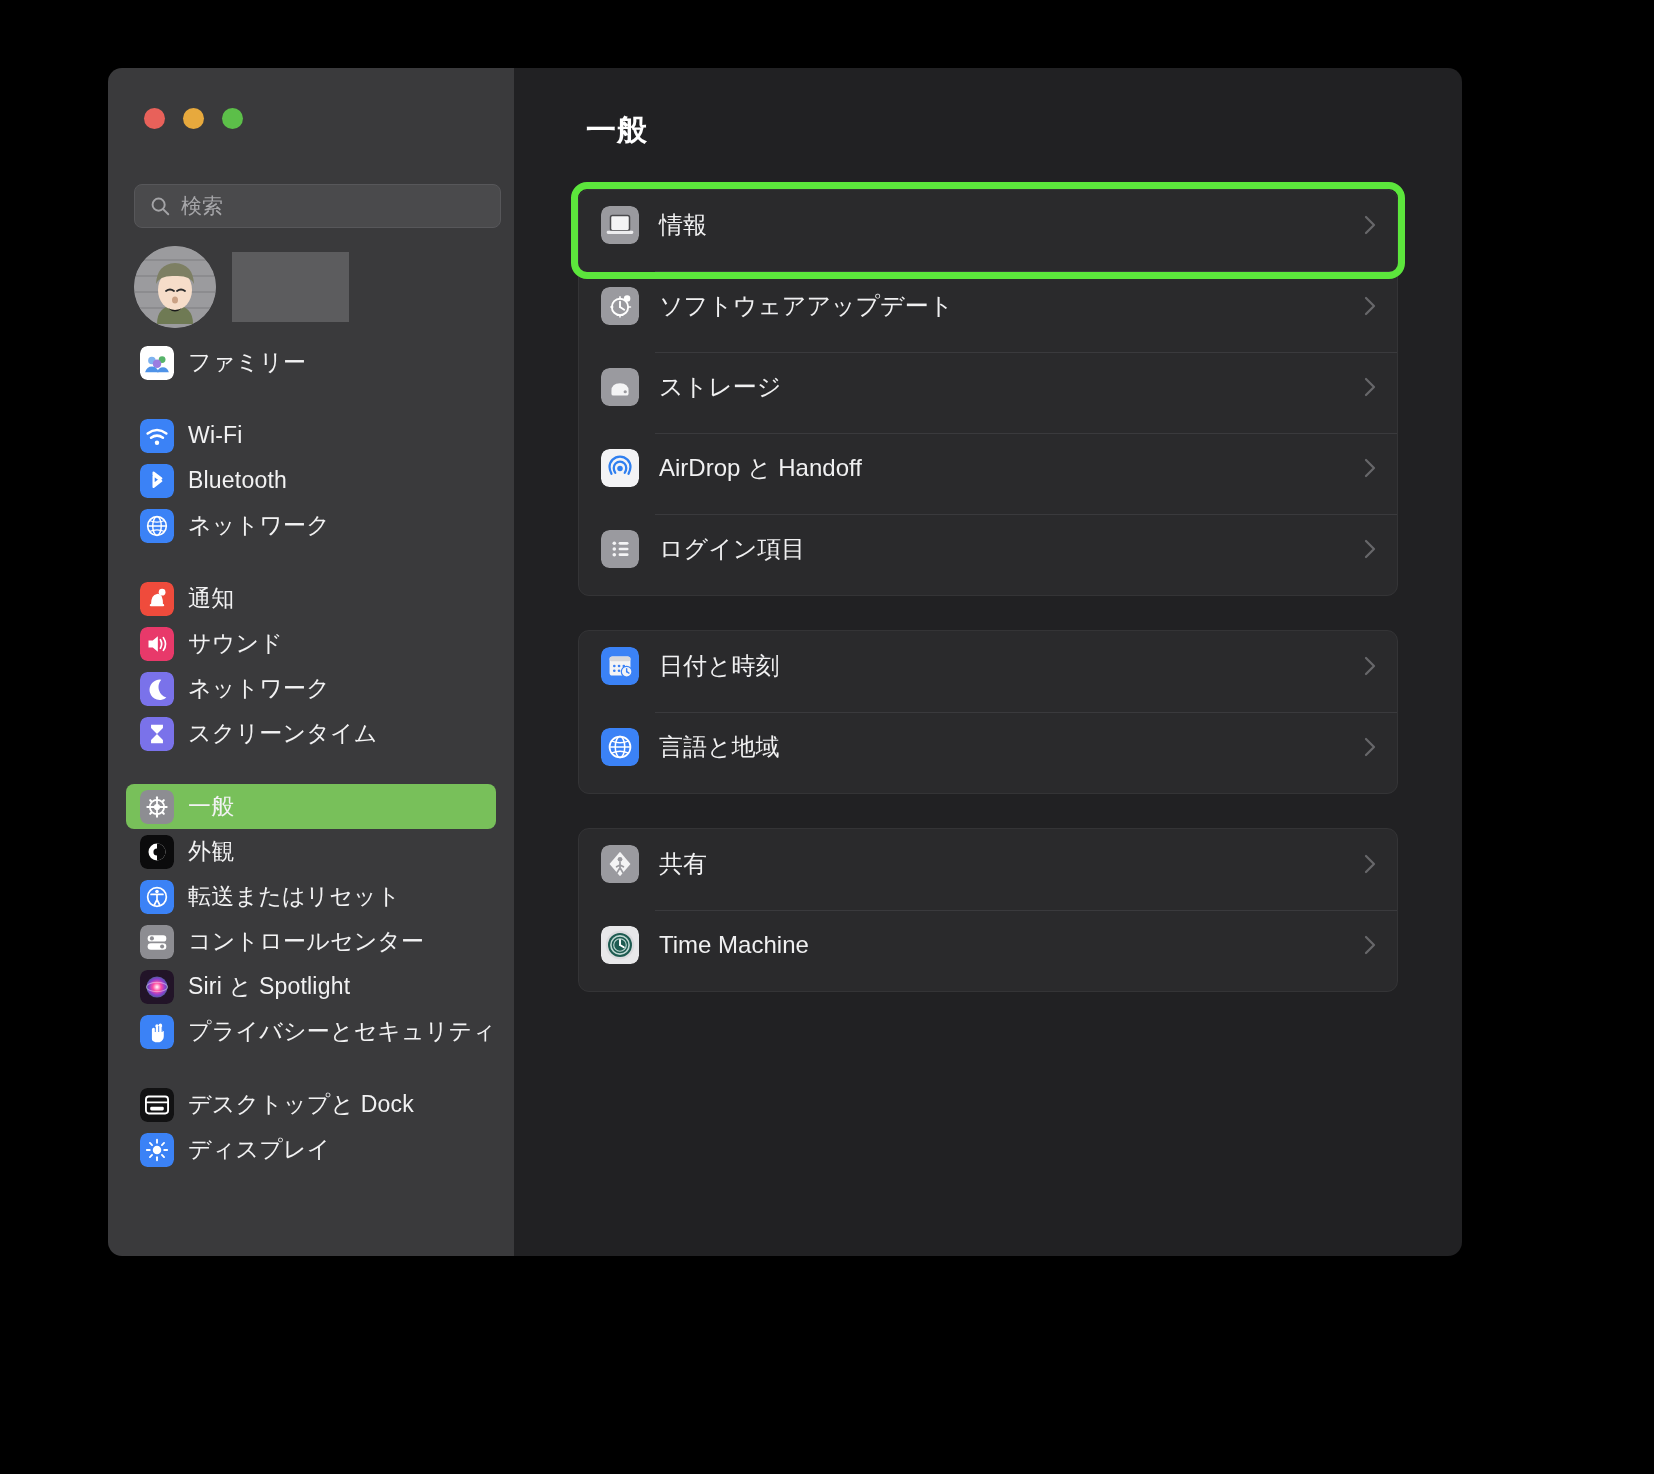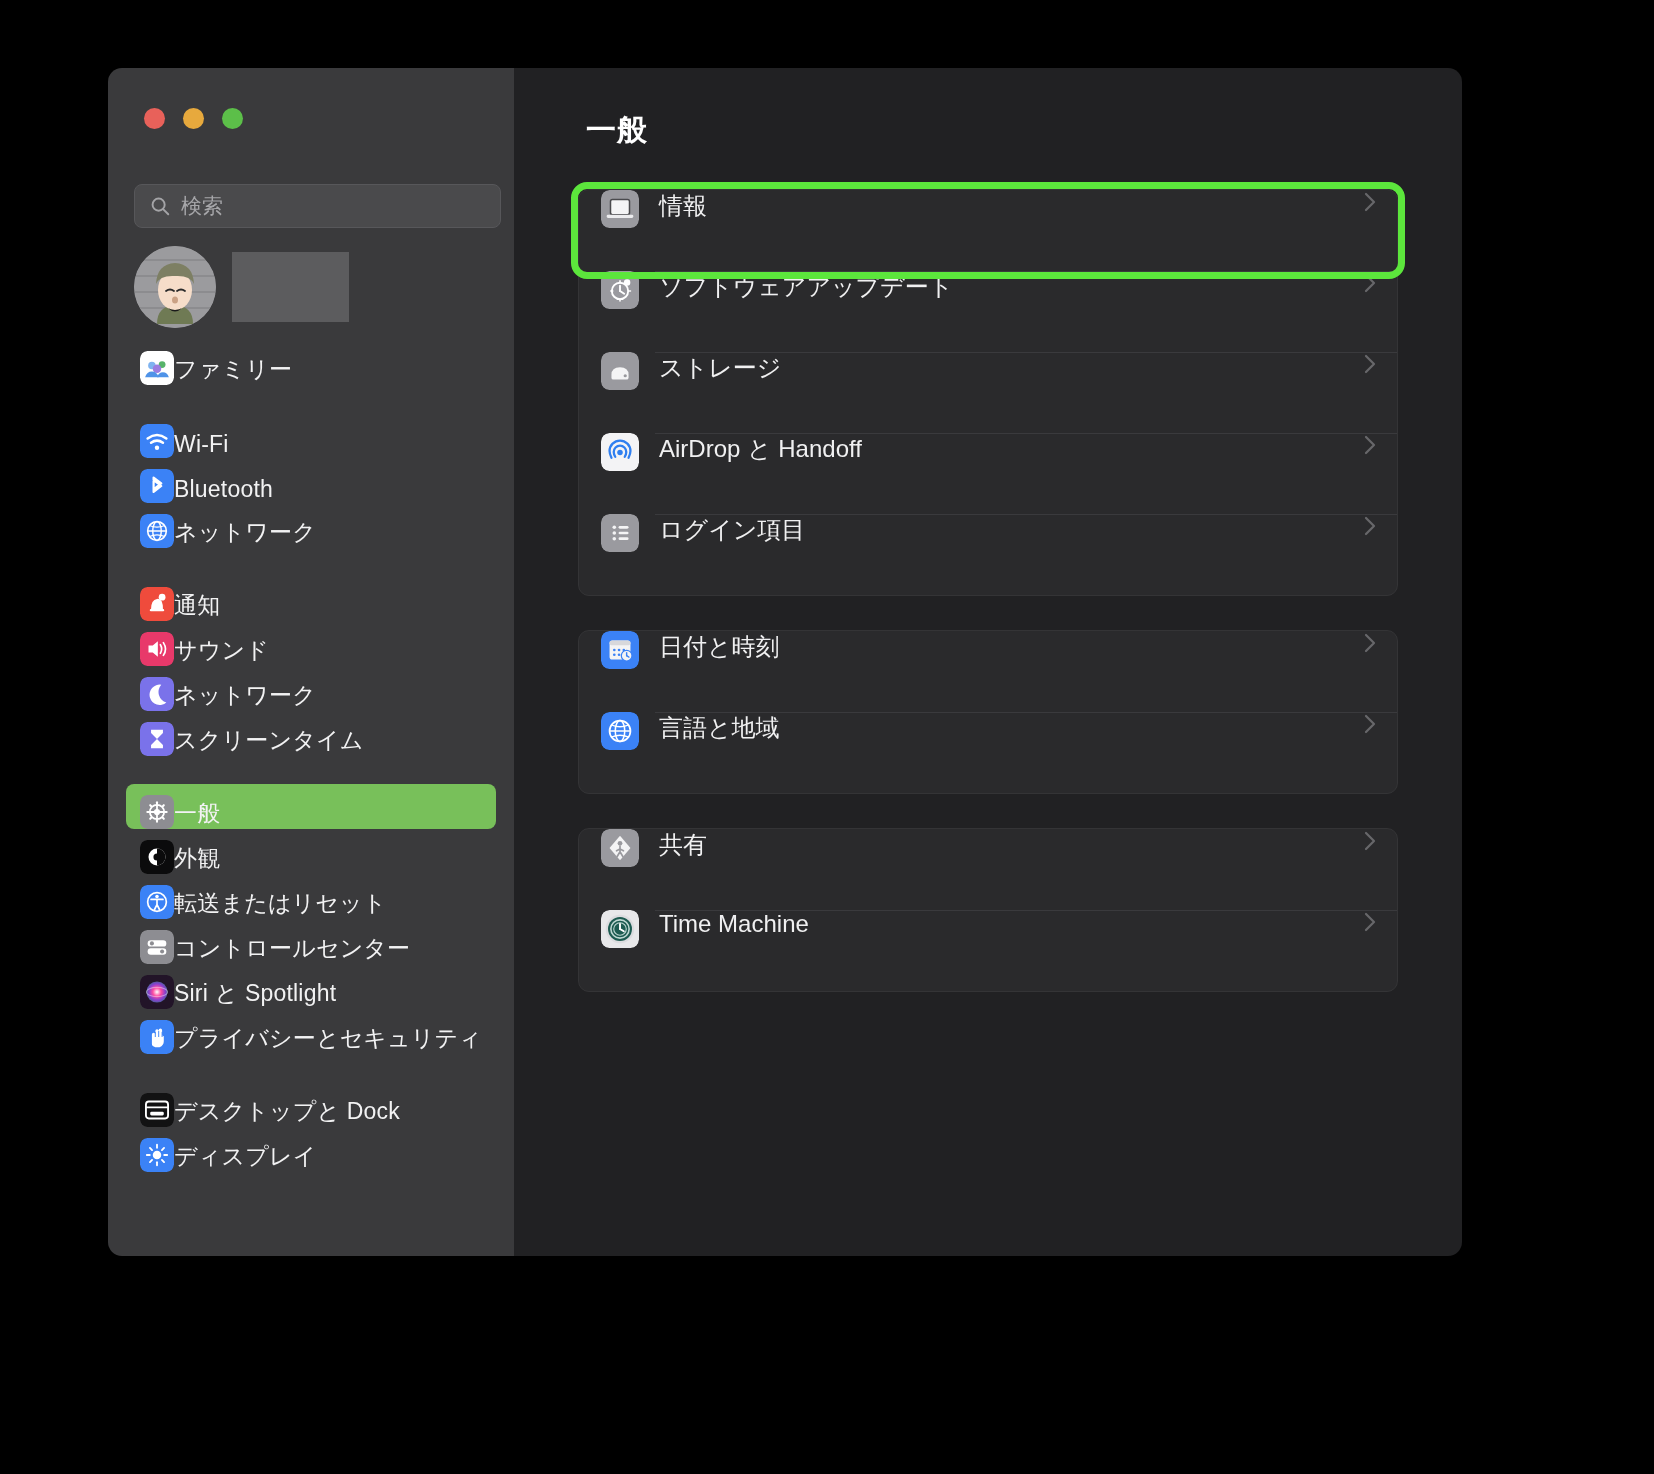--- a/index.html
+++ b/index.html
@@ -70,25 +70,26 @@
   .redact {
     width: 117px; height: 70px;
     background: #5c5c5e;
   }
 
   .navlist {
     position: absolute; left: 0; top: 272px; right: 0; bottom: 0;
   }
   .navgroup { margin-bottom: 28px; }
   .navitem {
-    display: flex; align-items: flex-end;
+    display: flex; align-items: center;
     height: 45px;
     margin: 0 18px;
     padding-left: 14px;
     border-radius: 8px;
+    gap: 14px;
     cursor: default;
   }
   .navitem.selected { background: #78c05a; }
   .navitem .ico { width: 34px; height: 34px; flex: 0 0 34px; border-radius: 7px; overflow: hidden; }
   .navitem .lbl {
     color: #f2f2f3; font-size: 23px;
     white-space: nowrap;
     letter-spacing: .2px;
   }
 
@@ -110,21 +111,21 @@
   }
 
   .card {
     background: #2a2a2c;
     border: 1px solid #343436;
     border-radius: 11px;
     margin-top: 34px;
     overflow: hidden;
   }
   .row {
-    display: flex; 
+    display: flex; align-items: center;
     height: 81px;
     padding: 0 20px 12px 22px;
     position: relative;
     cursor: default;
   }
   .row + .row::before {
     content: "";
     position: absolute;
     left: 76px; right: 0; top: 0;
     height: 1px; background: #3a3a3d;

